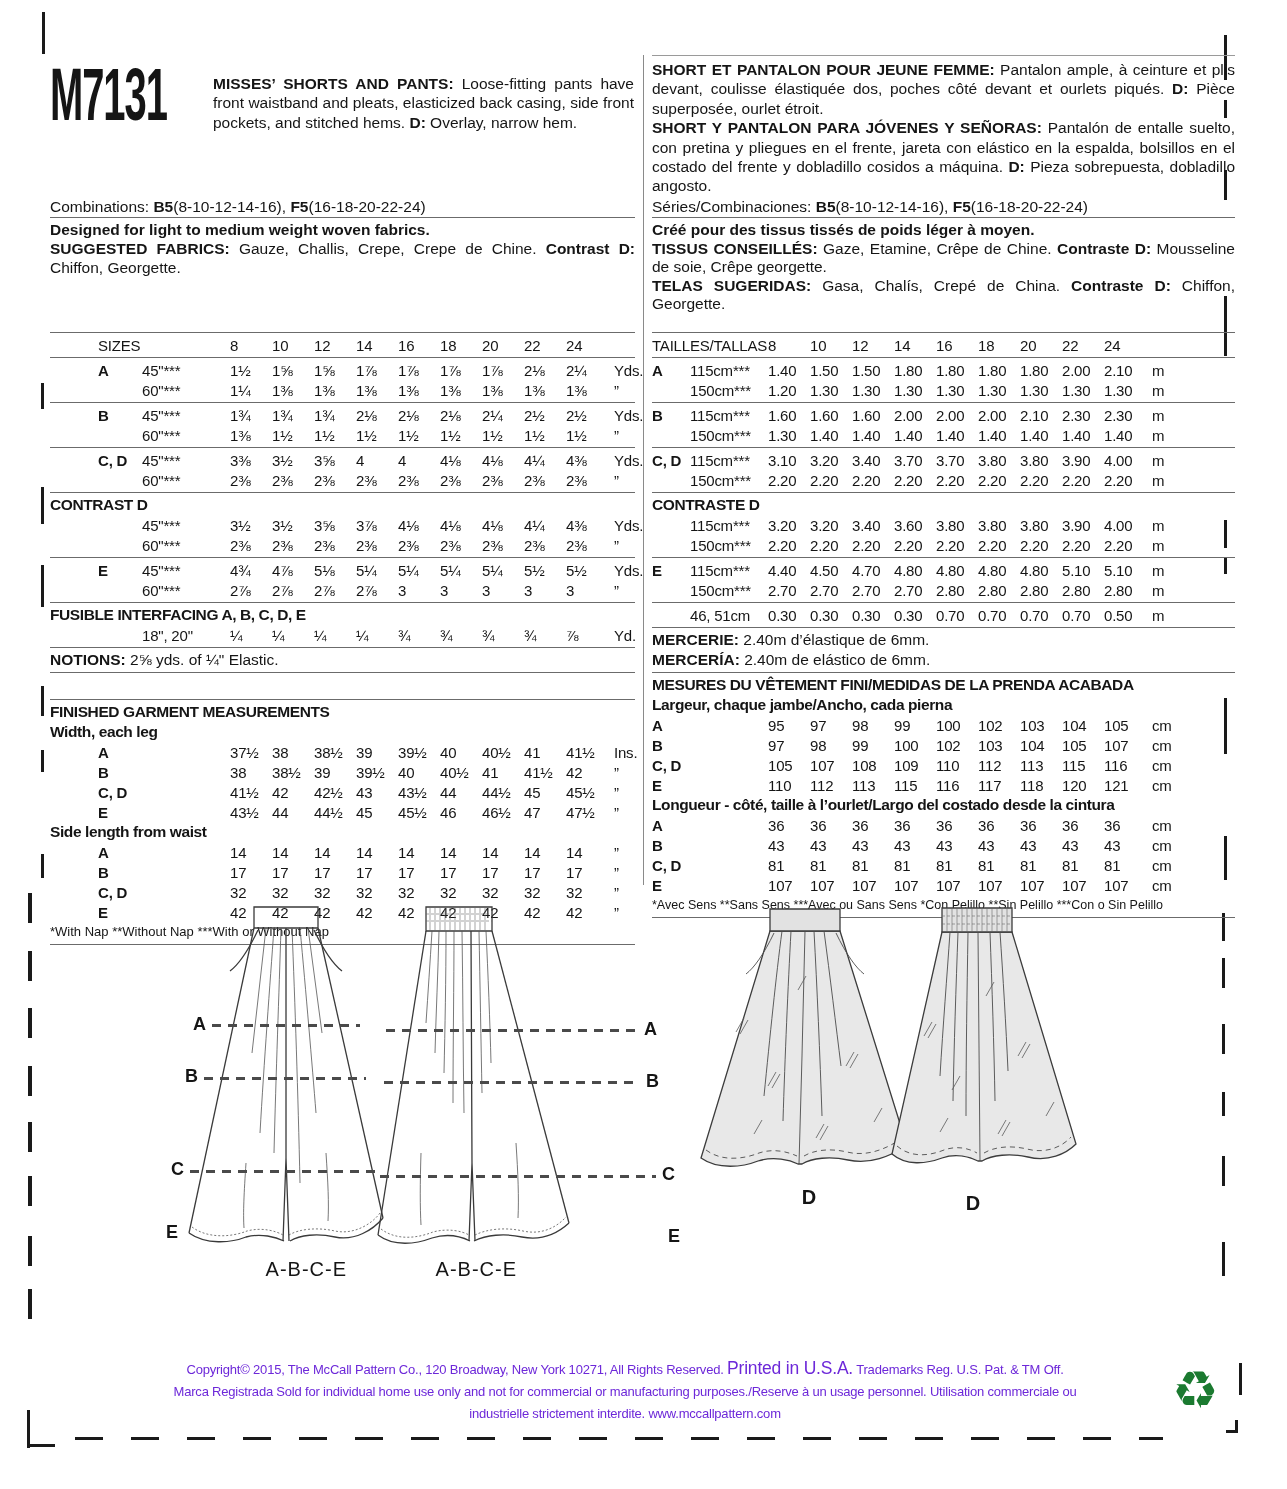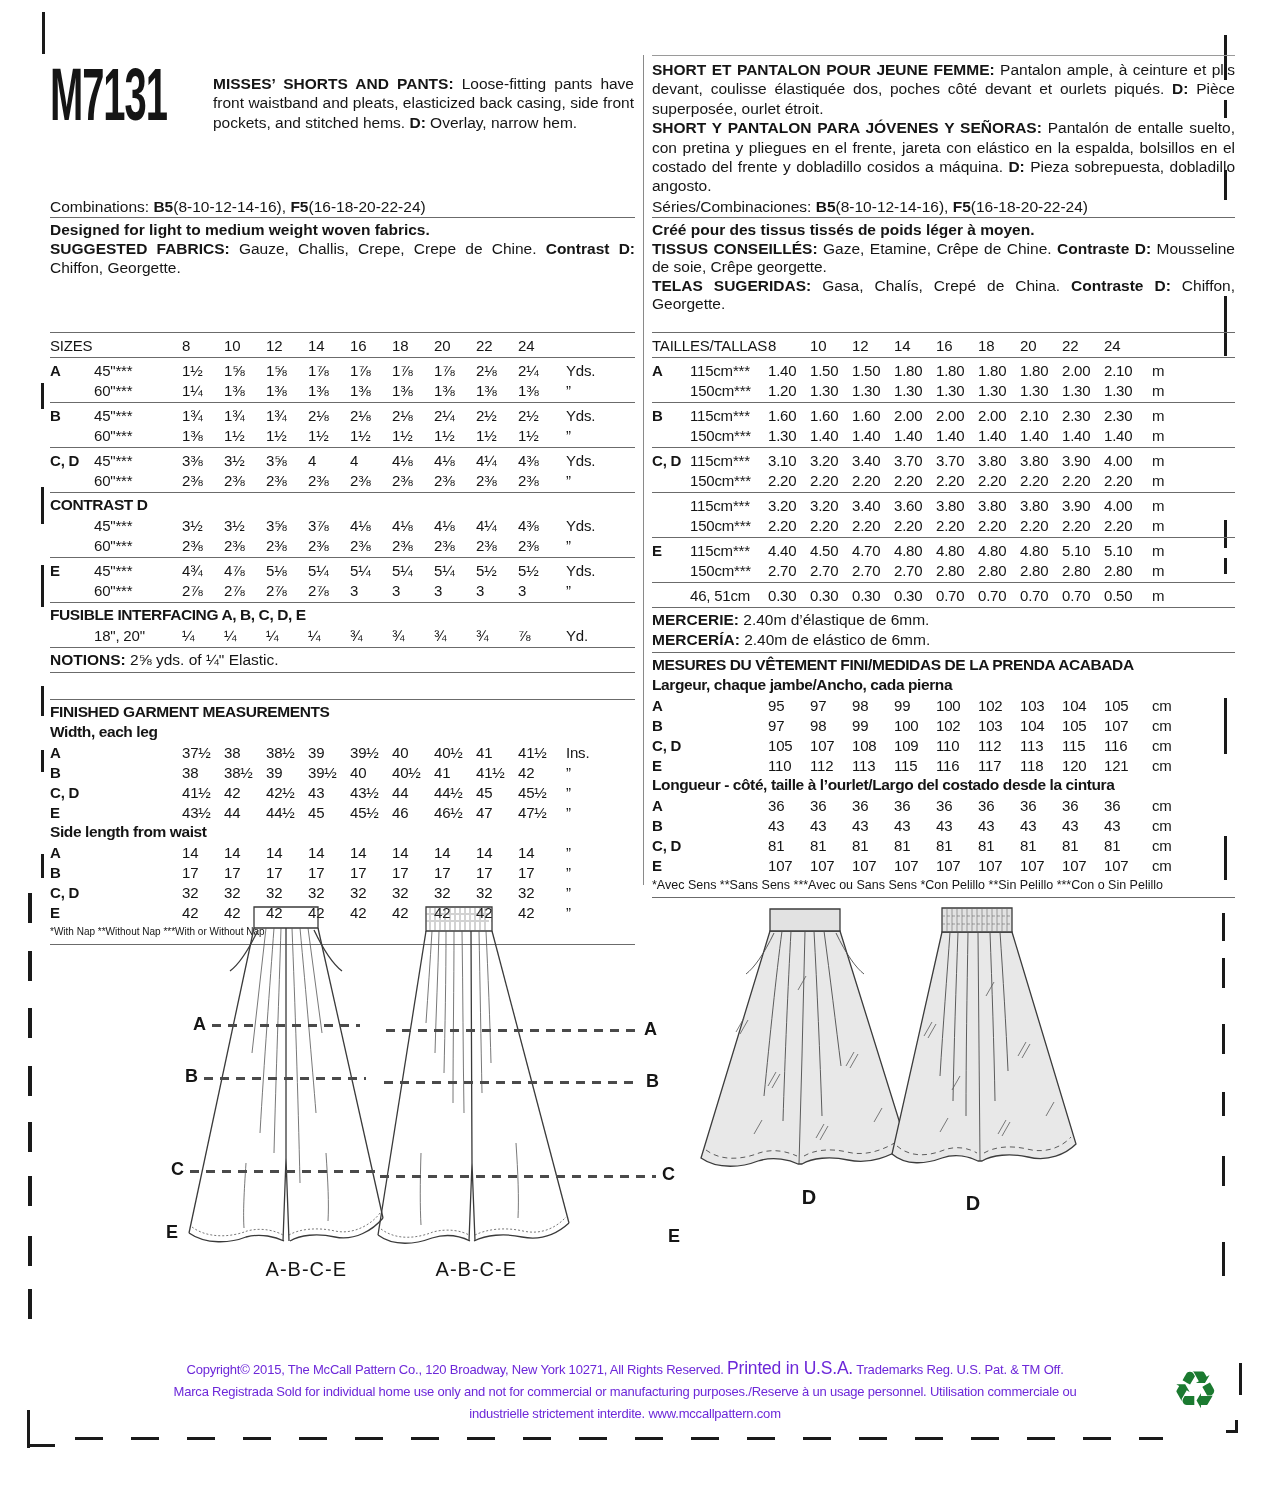--- a/index.html
+++ b/index.html
@@ -20,30 +20,30 @@
   
   .rich { position:absolute; font-size:15.5px; line-height:18.6px; }
   .rule { position:absolute; height:1px; background:#6b6b6b; }
   .thin { background:#9a9a9a; }
   .bold-line { font-weight:bold; }
   .just { text-align:justify; }
 
   
   .tblock { position:absolute; width:585px; }
   .trow { display:grid; height:20px; align-items:center; font-size:15px; letter-spacing:-0.2px; white-space:nowrap; }
-  .t-left .trow  { grid-template-columns:44px 88px repeat(9,42px) 52px; }
+  .t-left .trow  { grid-template-columns:44px 88px repeat(9,42px) 52px;margin-left:48px; }
   .t-right .trow { grid-template-columns:38px 78px repeat(9,42px) 52px; }
   .trow .cl { font-weight:bold; }
   .trow .cu { padding-left:6px; }
   .trow .span2 { grid-column:1 / 3; }
   .hr { height:1px; background:#6b6b6b; margin:2px 0 2px 0; }
   .gap { height:22px; }
   .sec, .sub { height:20px; line-height:20px; font-weight:bold; font-size:15.5px; letter-spacing:-0.4px; white-space:nowrap; }
   .mix { height:20px; line-height:20px; font-size:15.5px; white-space:nowrap; }
-  .note { height:20px; line-height:20px; font-size:10px; white-space:nowrap; }
+  .note { height:20px; line-height:20px; font-size:13px; white-space:nowrap; }
   .t-right .note { font-size:12.5px; }
 
   
   .dsvg { position:absolute; }
   .lvl-line { position:absolute; height:2.5px;
     background:repeating-linear-gradient(90deg,#4a4a4a 0 9px,transparent 9px 16px); }
   .lvl-label { position:absolute; font-size:18px; font-weight:bold; width:26px; }
   .tr { text-align:right; } .tl { text-align:left; }
   .caption { position:absolute; font-size:20px; font-weight:normal; letter-spacing:1px; width:120px; text-align:right; }
   .d-label { position:absolute; font-size:20px; font-weight:bold; width:26px; text-align:center; }
@@ -522,20 +522,21 @@
         <span class="cv">2.20</span>
         <span class="cv">2.20</span>
         <span class="cv">2.20</span>
         <span class="cv">2.20</span>
         <span class="cv">2.20</span>
         <span class="cv">2.20</span>
         <span class="cv">2.20</span>
         <span class="cu">m</span>
       </div>
       <div class="hr"></div>
+      <div class="sec">CONTRASTE D</div>
       <div class="trow">
         <span class="cl"></span>
         <span class="cw">115cm***</span>
         <span class="cv">3.20</span>
         <span class="cv">3.20</span>
         <span class="cv">3.40</span>
         <span class="cv">3.60</span>
         <span class="cv">3.80</span>
         <span class="cv">3.80</span>
         <span class="cv">3.80</span>

